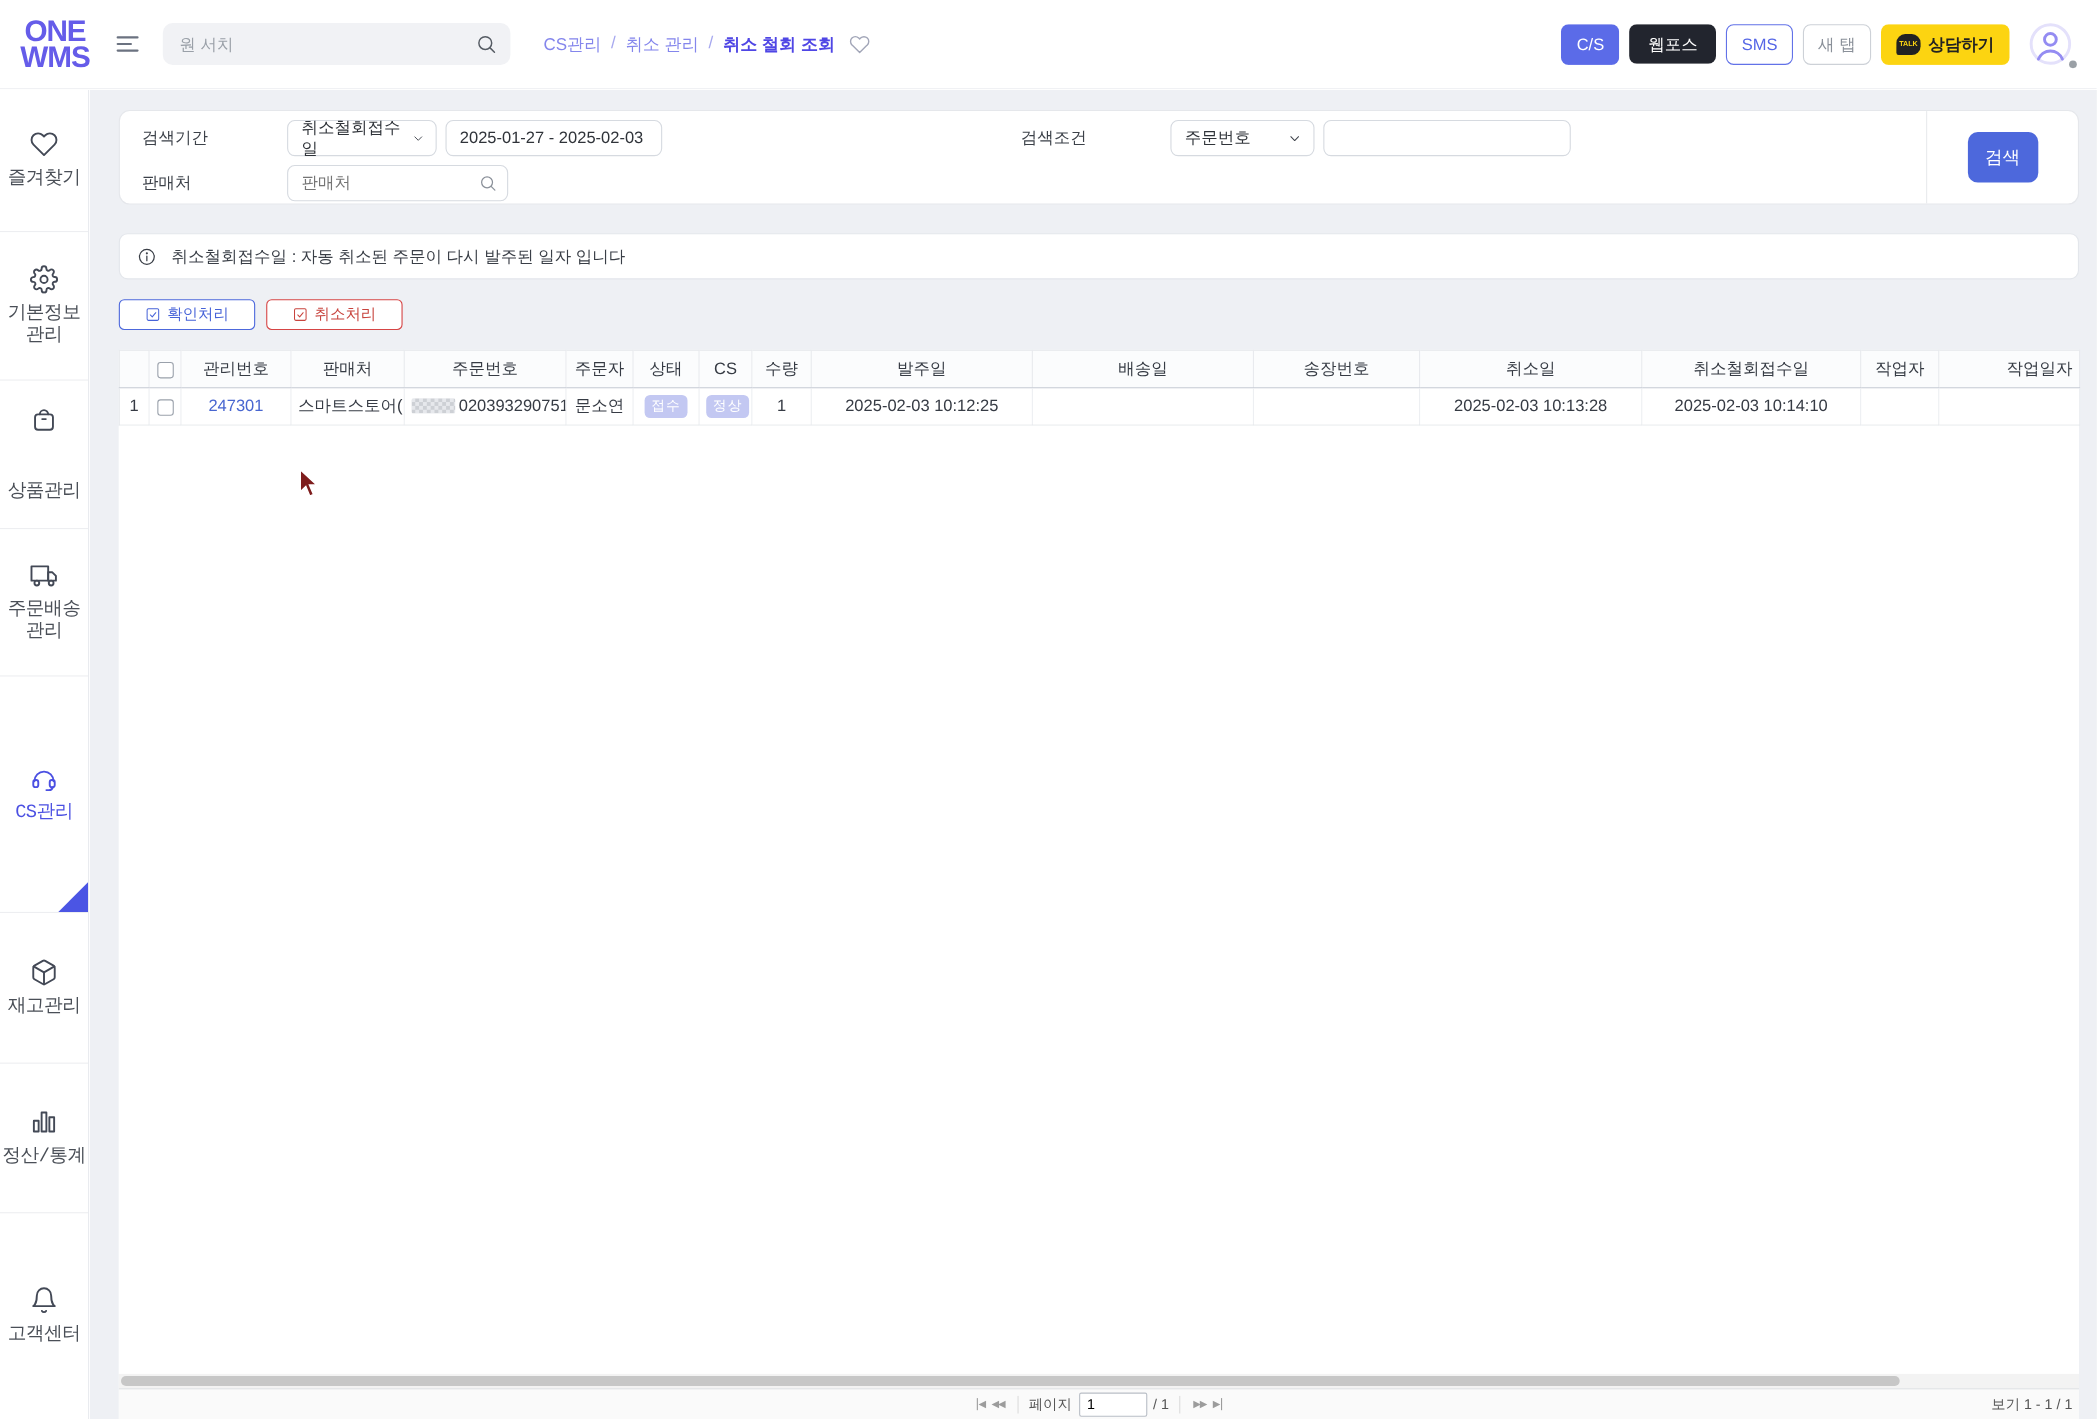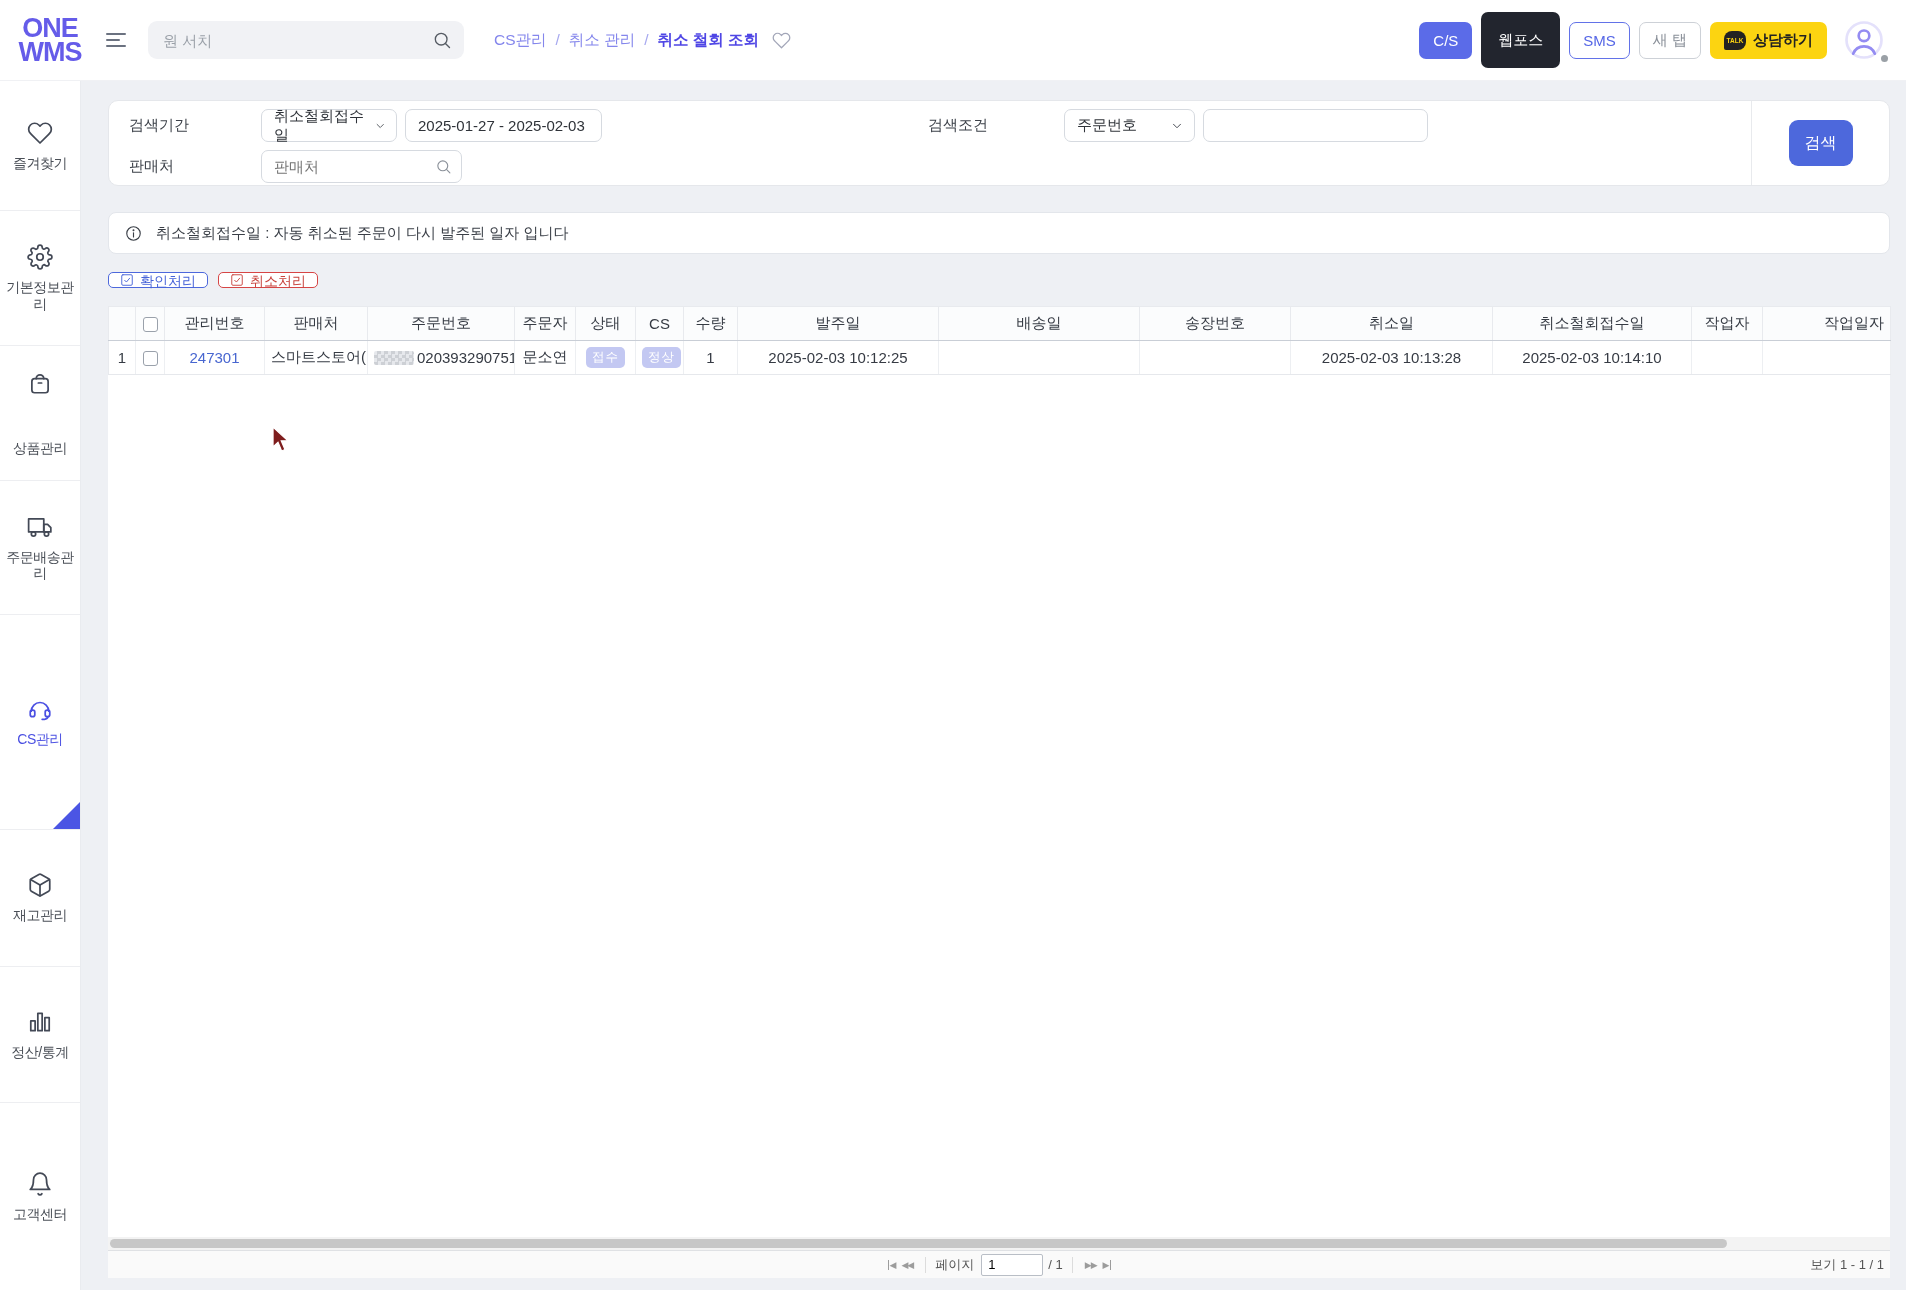--- a/index.html
+++ b/index.html
@@ -22,35 +22,35 @@
   .searchbar .mag { position:absolute; right:12px; top:9px; }
   .breadcrumb { margin-left:30px; display:flex; align-items:center; gap:9px; font-size:15.5px; }
   .breadcrumb .bc-link { color:#8486EC; cursor:pointer; }
   .breadcrumb .bc-sep { color:#A6A8EF; }
   .breadcrumb .bc-current { color:#4F46E5; font-weight:bold; }
   .breadcrumb .fav { margin-left:4px; display:flex; }
   .header-actions { margin-left:auto; display:flex; align-items:center; gap:9px; }
   .hbtn { height:37px; padding:4px 13px; border-radius:7px; font-size:15px; display:flex; align-items:center;
     justify-content:center; cursor:pointer; border:1px solid transparent; white-space:nowrap; background:#fff; }
   .hbtn.cs { background:#5B6BE8; color:#fff; }
-  .hbtn.webpos { background:#22252E; color:#fff; height:56px; padding:0 16px; }
+  .hbtn.webpos { background:#22252E; color:#fff; height:36px; padding:0 16px; }
   .hbtn.sms { border-color:#6272E8; color:#5566E6; }
   .hbtn.newtab { border-color:#CDD1D7; color:#8A9099; }
   .hbtn.consult { background:#FCD411; color:#222; gap:7px; font-weight:bold; }
   .kakao { width:22px; height:19px; background:#222; border-radius:8px 8px 8px 2px; color:#FCD411;
     font-size:6.5px; font-weight:bold; display:flex; align-items:center; justify-content:center; }
   .avatar { position:relative; width:40px; height:40px; margin-left:8px; cursor:pointer; }
   .avatar .dot { position:absolute; right:-4px; bottom:-2px; width:7px; height:7px; border-radius:50%; background:#9AA0A6; }
 
   
   .sidebar { position:fixed; top:81px; left:0; width:81px; height:1209px; background:#fff;
     border-right:1px solid #E9EBEF; display:flex; flex-direction:column; z-index:40; }
   .side-item { position:relative; display:flex; flex-direction:column; align-items:center; justify-content:center;
     gap:9px; border-bottom:1px solid #EDEEF1; cursor:pointer; color:#4A4F57; }
-  .side-item .lbl { font-size:14px; letter-spacing:-0.5px; text-align:center; line-height:1.15; padding:0 2px; }
+  .side-item .lbl { font-size:17px; letter-spacing:-0.5px; text-align:center; line-height:1.15; padding:0 2px;font-family:Liberation Mono, monospace; }
   .side-item svg { stroke:#434956; }
   .side-item.active { color:#4B50E2; }
   .side-item.active svg { stroke:#4B50E2; }
   .side-item.active .corner { position:absolute; right:0; bottom:0; width:0; height:0;
     border-bottom:27px solid #4B55E4; border-left:27px solid transparent; }
   .s1{height:130px;} .s2{height:135px;} .s3{height:135px;gap:44px;} .s4{height:134px;}
   .s5{height:215px;} .s6{height:137px;} .s7{height:136px;} .s8{flex:1; border-bottom:none;}
 
   
   .main { position:absolute; top:81px; left:81px; width:1825px; height:1209px; padding:19px 16px 0 27px; }
@@ -80,22 +80,22 @@
   .search-area { width:138px; border-left:1px solid #E8EAED; display:flex; align-items:center; justify-content:center; }
   .btn-search { width:64px; height:46px; background:#4D68DC; color:#fff; font-size:16px; border:none;
     border-radius:9px; cursor:pointer; font-family:inherit; }
 
   
   .notice { margin-top:26px; height:42px; background:#fff; border:1px solid #E3E6EB; border-radius:8px;
     display:flex; align-items:center; gap:14px; padding:0 16px; font-size:15px; color:#3A3F47; }
 
   
   .actions { margin-top:18px; display:flex; gap:10px; }
-  .abtn { height:16px; padding:0 11px; background:#fff; border-radius:5px; font-size:14px; display:flex;
-    align-items:flex-start; gap:6px; cursor:pointer; }
+  .abtn { height:28px; padding:0 23px; background:#fff; border-radius:5px; font-size:14px; display:flex;
+    align-items:center; gap:6px; cursor:pointer; }
   .abtn.confirm { border:1px solid #4D68DC; color:#4763D8; }
   .abtn.cancel { border:1px solid #D64545; color:#C8443E; }
 
   
   .grid-wrap { margin-top:18px; height:972px; background:#fff; display:flex; flex-direction:column; position:relative; }
   table { border-collapse:collapse; table-layout:fixed; width:1782px; font-size:15px; }
   th { height:34px; background:#FBFCFD; font-weight:normal; color:#363B44; border-right:1px solid #E8EAEE;
     border-top:1px solid #E8EAEE; border-bottom:1px solid #C9CED6; text-align:center; overflow:hidden;
     white-space:nowrap; padding:0 4px; }
   td { height:34px; border-right:1px solid #EDEFF2; border-bottom:1px solid #E6E8EC; text-align:center;

